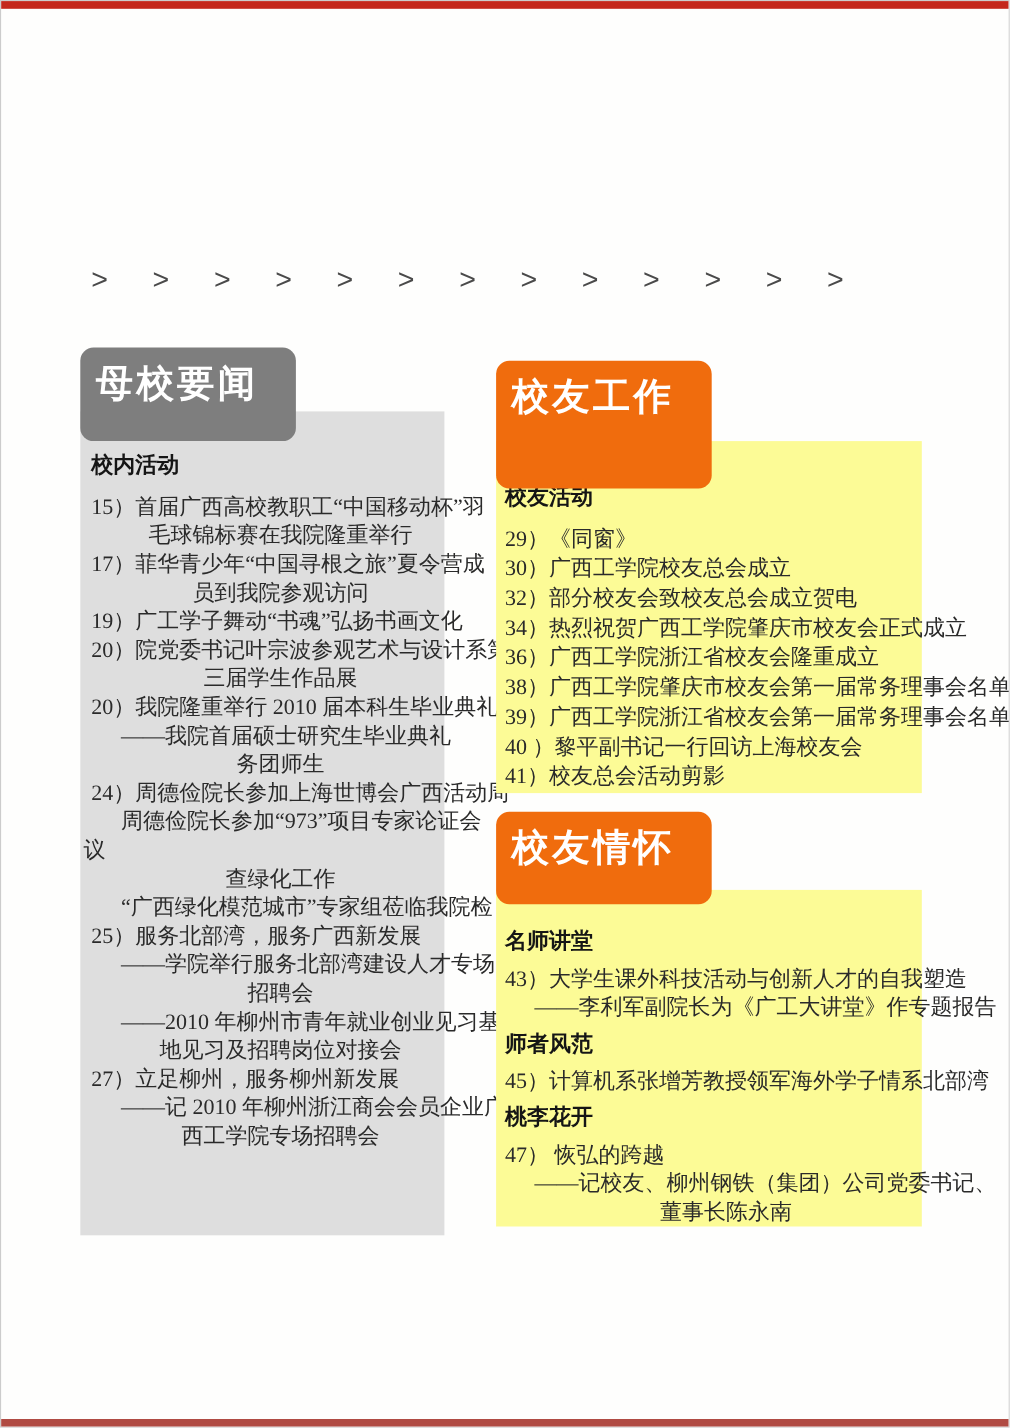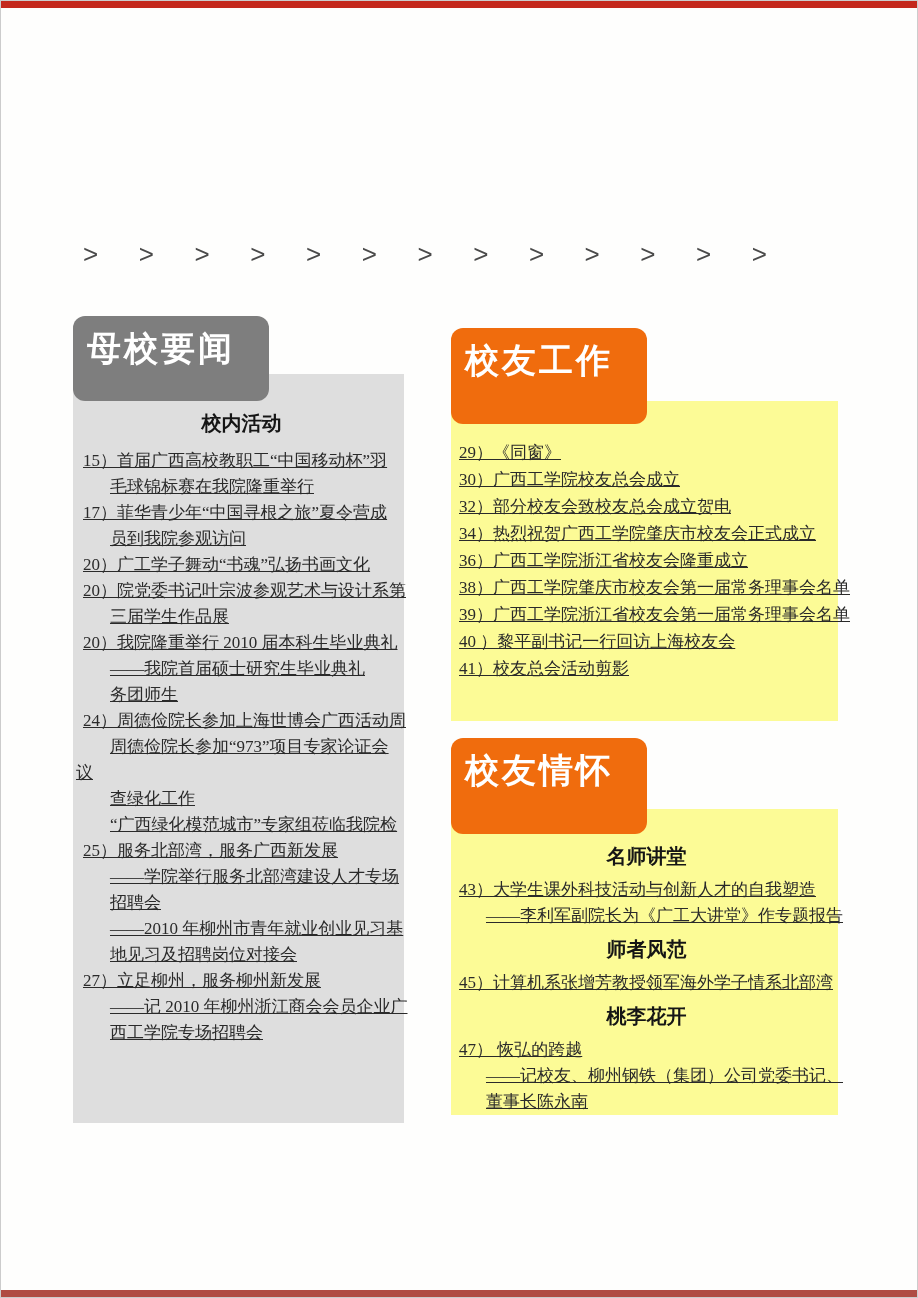--- a/index.html
+++ b/index.html
@@ -33,43 +33,41 @@
 
   .hdr{
     position:absolute;width:196px;box-sizing:border-box;
     color:#ffffff;
     font-family:"Liberation Serif", serif;
     font-size:34px;font-weight:600;letter-spacing:3px;
     padding:10px 0 0 14px;
     border-radius:12px;
   }
   #hdr-left{left:72px;top:315px;height:85px;background:var(--header-gray,#7e7e7e);}
-  #hdr-r1{left:450px;top:327px;height:96px;background:var(--header-orange,#f06c0d);}
-  #hdr-r2{left:450px;top:737px;height:96px;background:var(--header-orange,#f06c0d);}
+  #hdr-r1{left:450px;top:327px;height:116px;background:var(--header-orange,#f06c0d);}
+  #hdr-r2{left:450px;top:737px;height:84px;background:var(--header-orange,#f06c0d);}
 
   .ln{
-    font-size:17px;
+    font-size:20px;
     color:var(--text,#2a2a2a);
     line-height:26px;
     white-space:nowrap;
-    text-decoration:underline;
   }
   #panel-r1 .ln{line-height:27px;}
-  .ln.cont{margin-left:27px;}
+  .ln.cont{margin-left:27px;text-align:center;}
   .ln.out{margin-left:-7px;}
 
   .subhead{
     font-family:"Liberation Sans", sans-serif;
     font-weight:bold;
     font-size:20px;
     color:#151515;
     line-height:26px;
     margin:0 0 12px 0;
     white-space:nowrap;
-    text-align:center;
   }
   #panel-r2 .subhead{margin:7px 0 8px 0;}
   #panel-r2 .subhead:first-child{margin-top:0;}
 </style>
 </head>
 <body>
 
 <div class="page">
 
   <div class="bar top"></div>
@@ -89,21 +87,21 @@
       <span class="chev">&gt;</span>
       <span class="chev">&gt;</span>
     </div>
 
   <div class="panel" id="panel-left">
       <div class="subhead">校内活动</div>
       <div class="ln num">15）首届广西高校教职工“中国移动杯”羽</div>
       <div class="ln cont">毛球锦标赛在我院隆重举行</div>
       <div class="ln num">17）菲华青少年“中国寻根之旅”夏令营成</div>
       <div class="ln cont">员到我院参观访问</div>
-      <div class="ln num">20）广工学子舞动“书魂”弘扬书画文化</div>
+      <div class="ln num">19）广工学子舞动“书魂”弘扬书画文化</div>
       <div class="ln num">20）院党委书记叶宗波参观艺术与设计系第</div>
       <div class="ln cont">三届学生作品展</div>
       <div class="ln num">20）我院隆重举行 2010 届本科生毕业典礼</div>
       <div class="ln cont">——我院首届硕士研究生毕业典礼</div>
       <div class="ln cont">务团师生</div>
       <div class="ln num">24）周德俭院长参加上海世博会广西活动周</div>
       <div class="ln cont">周德俭院长参加“973”项目专家论证会</div>
       <div class="ln out">议</div>
       <div class="ln cont">查绿化工作</div>
       <div class="ln cont">“广西绿化模范城市”专家组莅临我院检</div>
@@ -111,20 +109,21 @@
       <div class="ln cont">——学院举行服务北部湾建设人才专场</div>
       <div class="ln cont">招聘会</div>
       <div class="ln cont">——2010 年柳州市青年就业创业见习基</div>
       <div class="ln cont">地见习及招聘岗位对接会</div>
       <div class="ln num">27）立足柳州，服务柳州新发展</div>
       <div class="ln cont">——记 2010 年柳州浙江商会会员企业广</div>
       <div class="ln cont">西工学院专场招聘会</div>
     </div>
 
   <div class="panel" id="panel-r1">
+      <div class="subhead">校友活动</div>
       <div class="ln num">29）《同窗》</div>
       <div class="ln num">30）广西工学院校友总会成立</div>
       <div class="ln num">32）部分校友会致校友总会成立贺电</div>
       <div class="ln num">34）热烈祝贺广西工学院肇庆市校友会正式成立</div>
       <div class="ln num">36）广西工学院浙江省校友会隆重成立</div>
       <div class="ln num">38）广西工学院肇庆市校友会第一届常务理事会名单</div>
       <div class="ln num">39）广西工学院浙江省校友会第一届常务理事会名单</div>
       <div class="ln num">40 ）黎平副书记一行回访上海校友会</div>
       <div class="ln num">41）校友总会活动剪影</div>
     </div>

